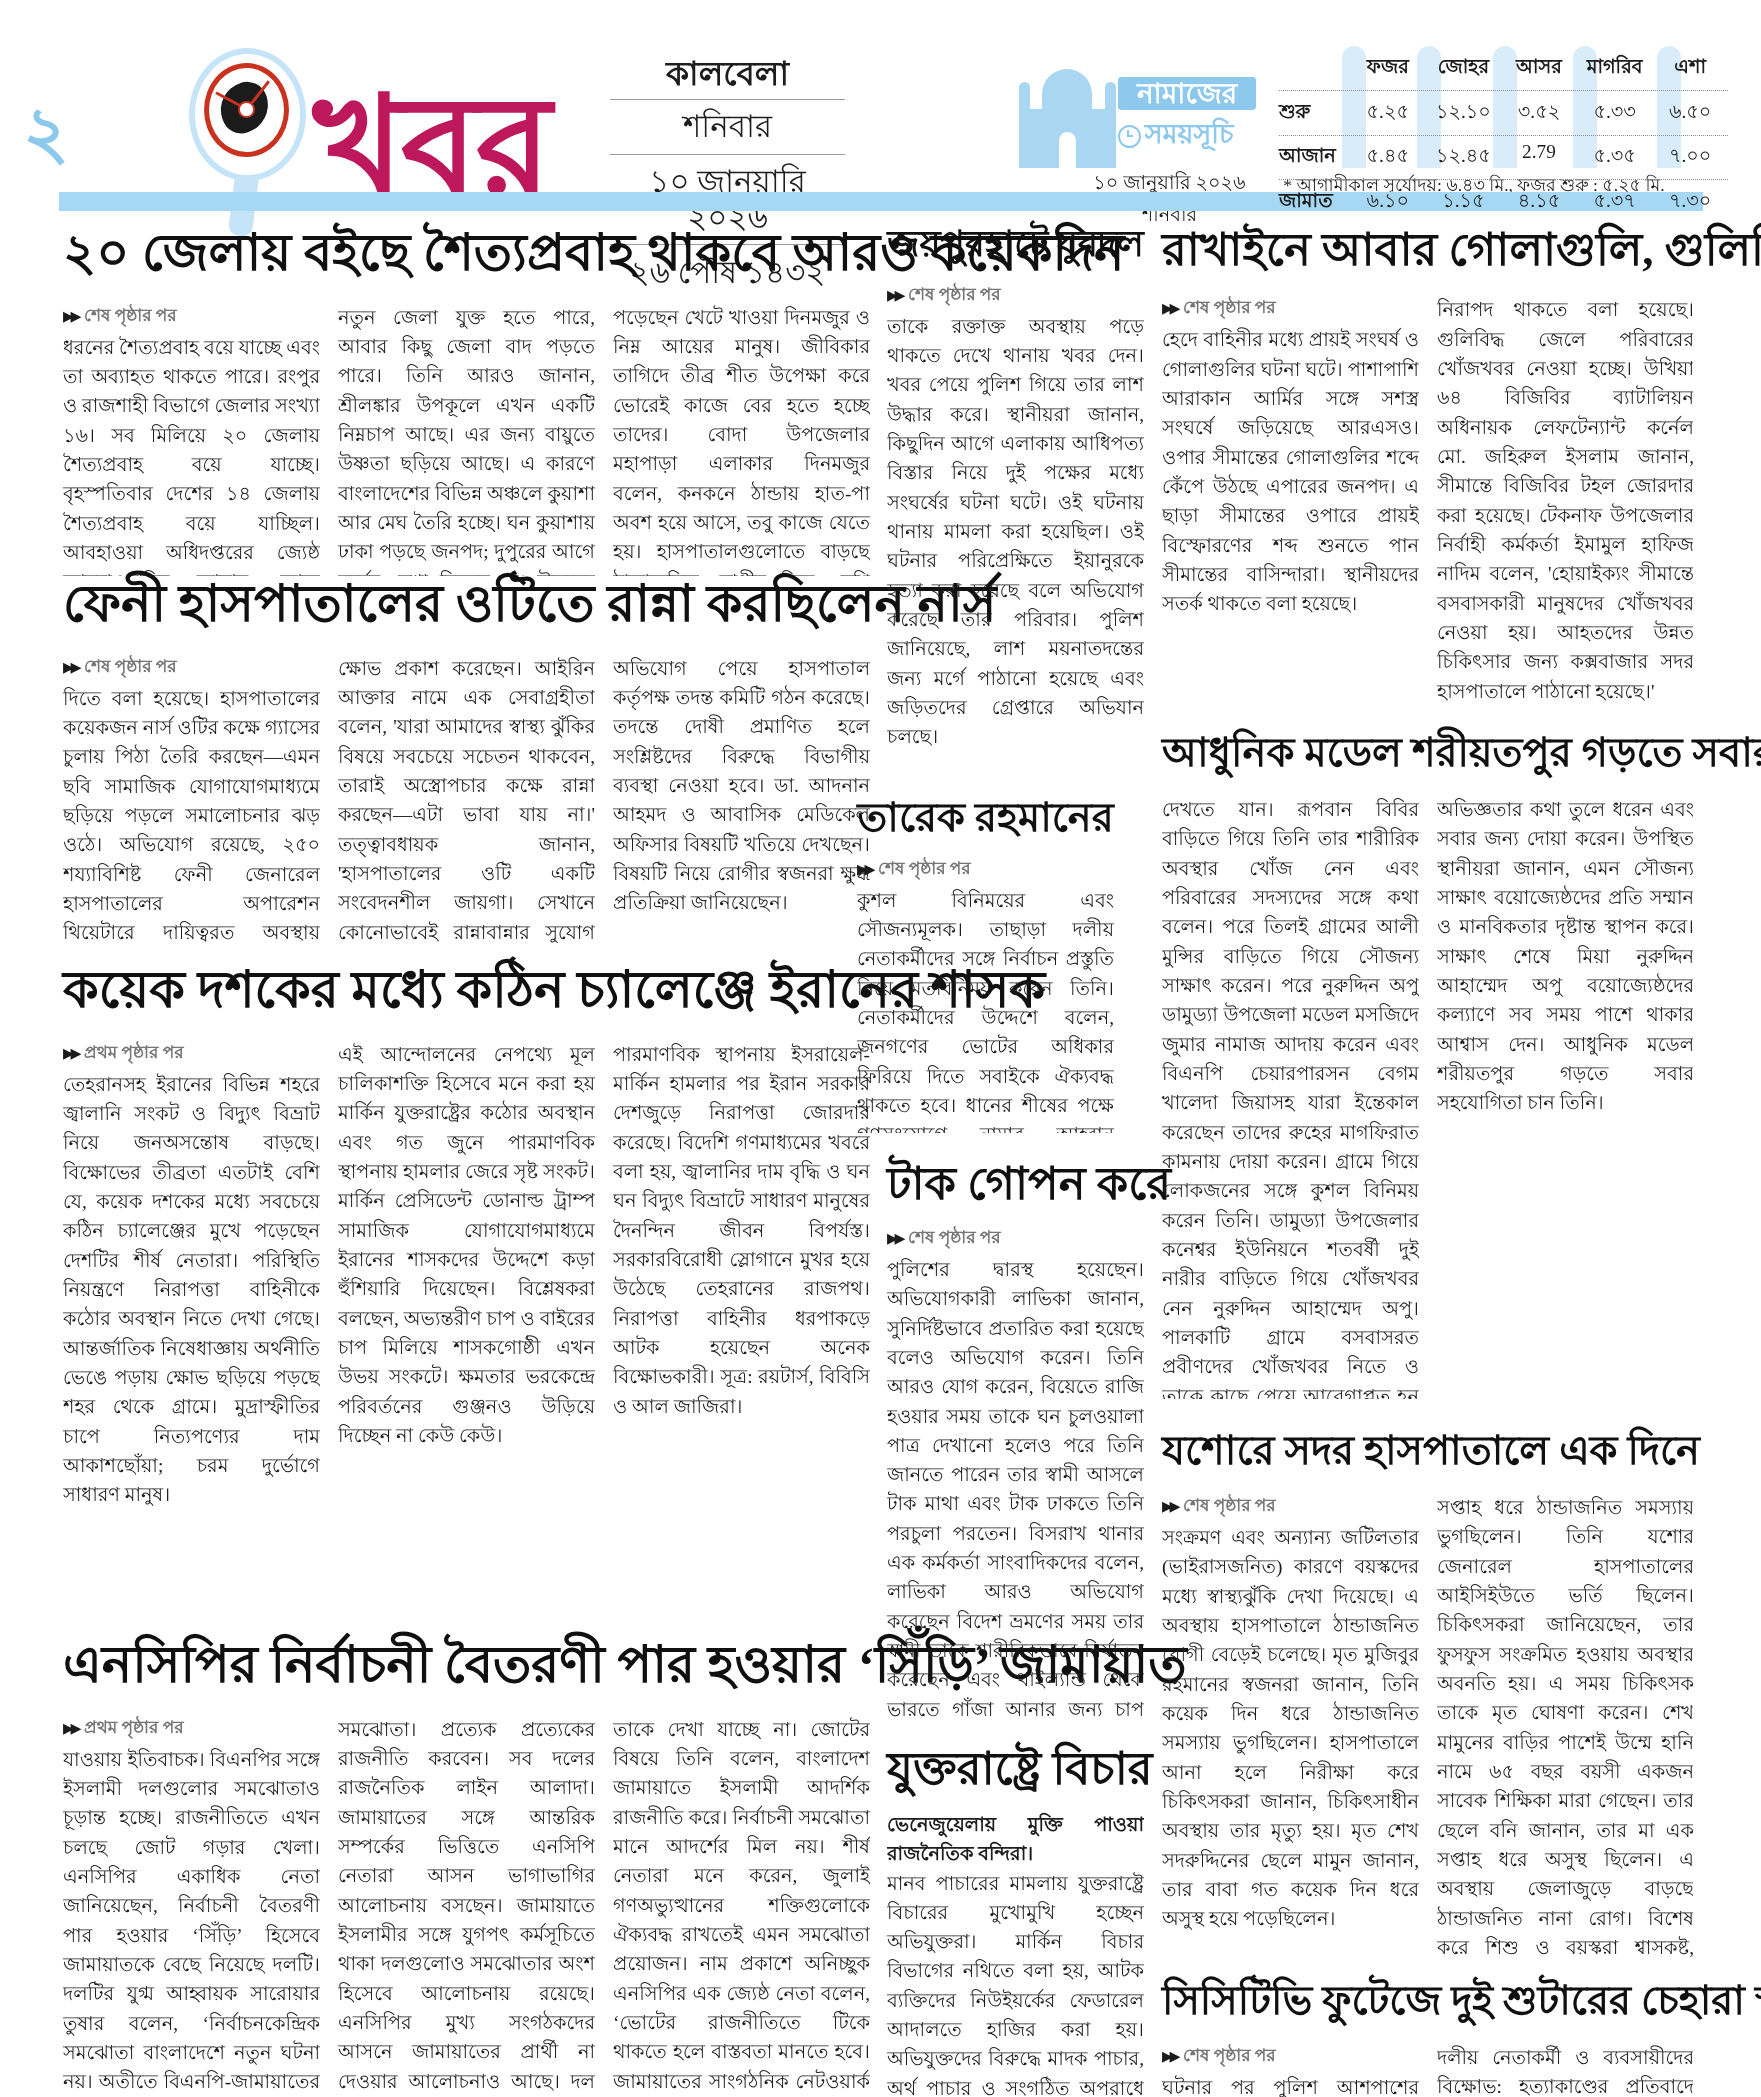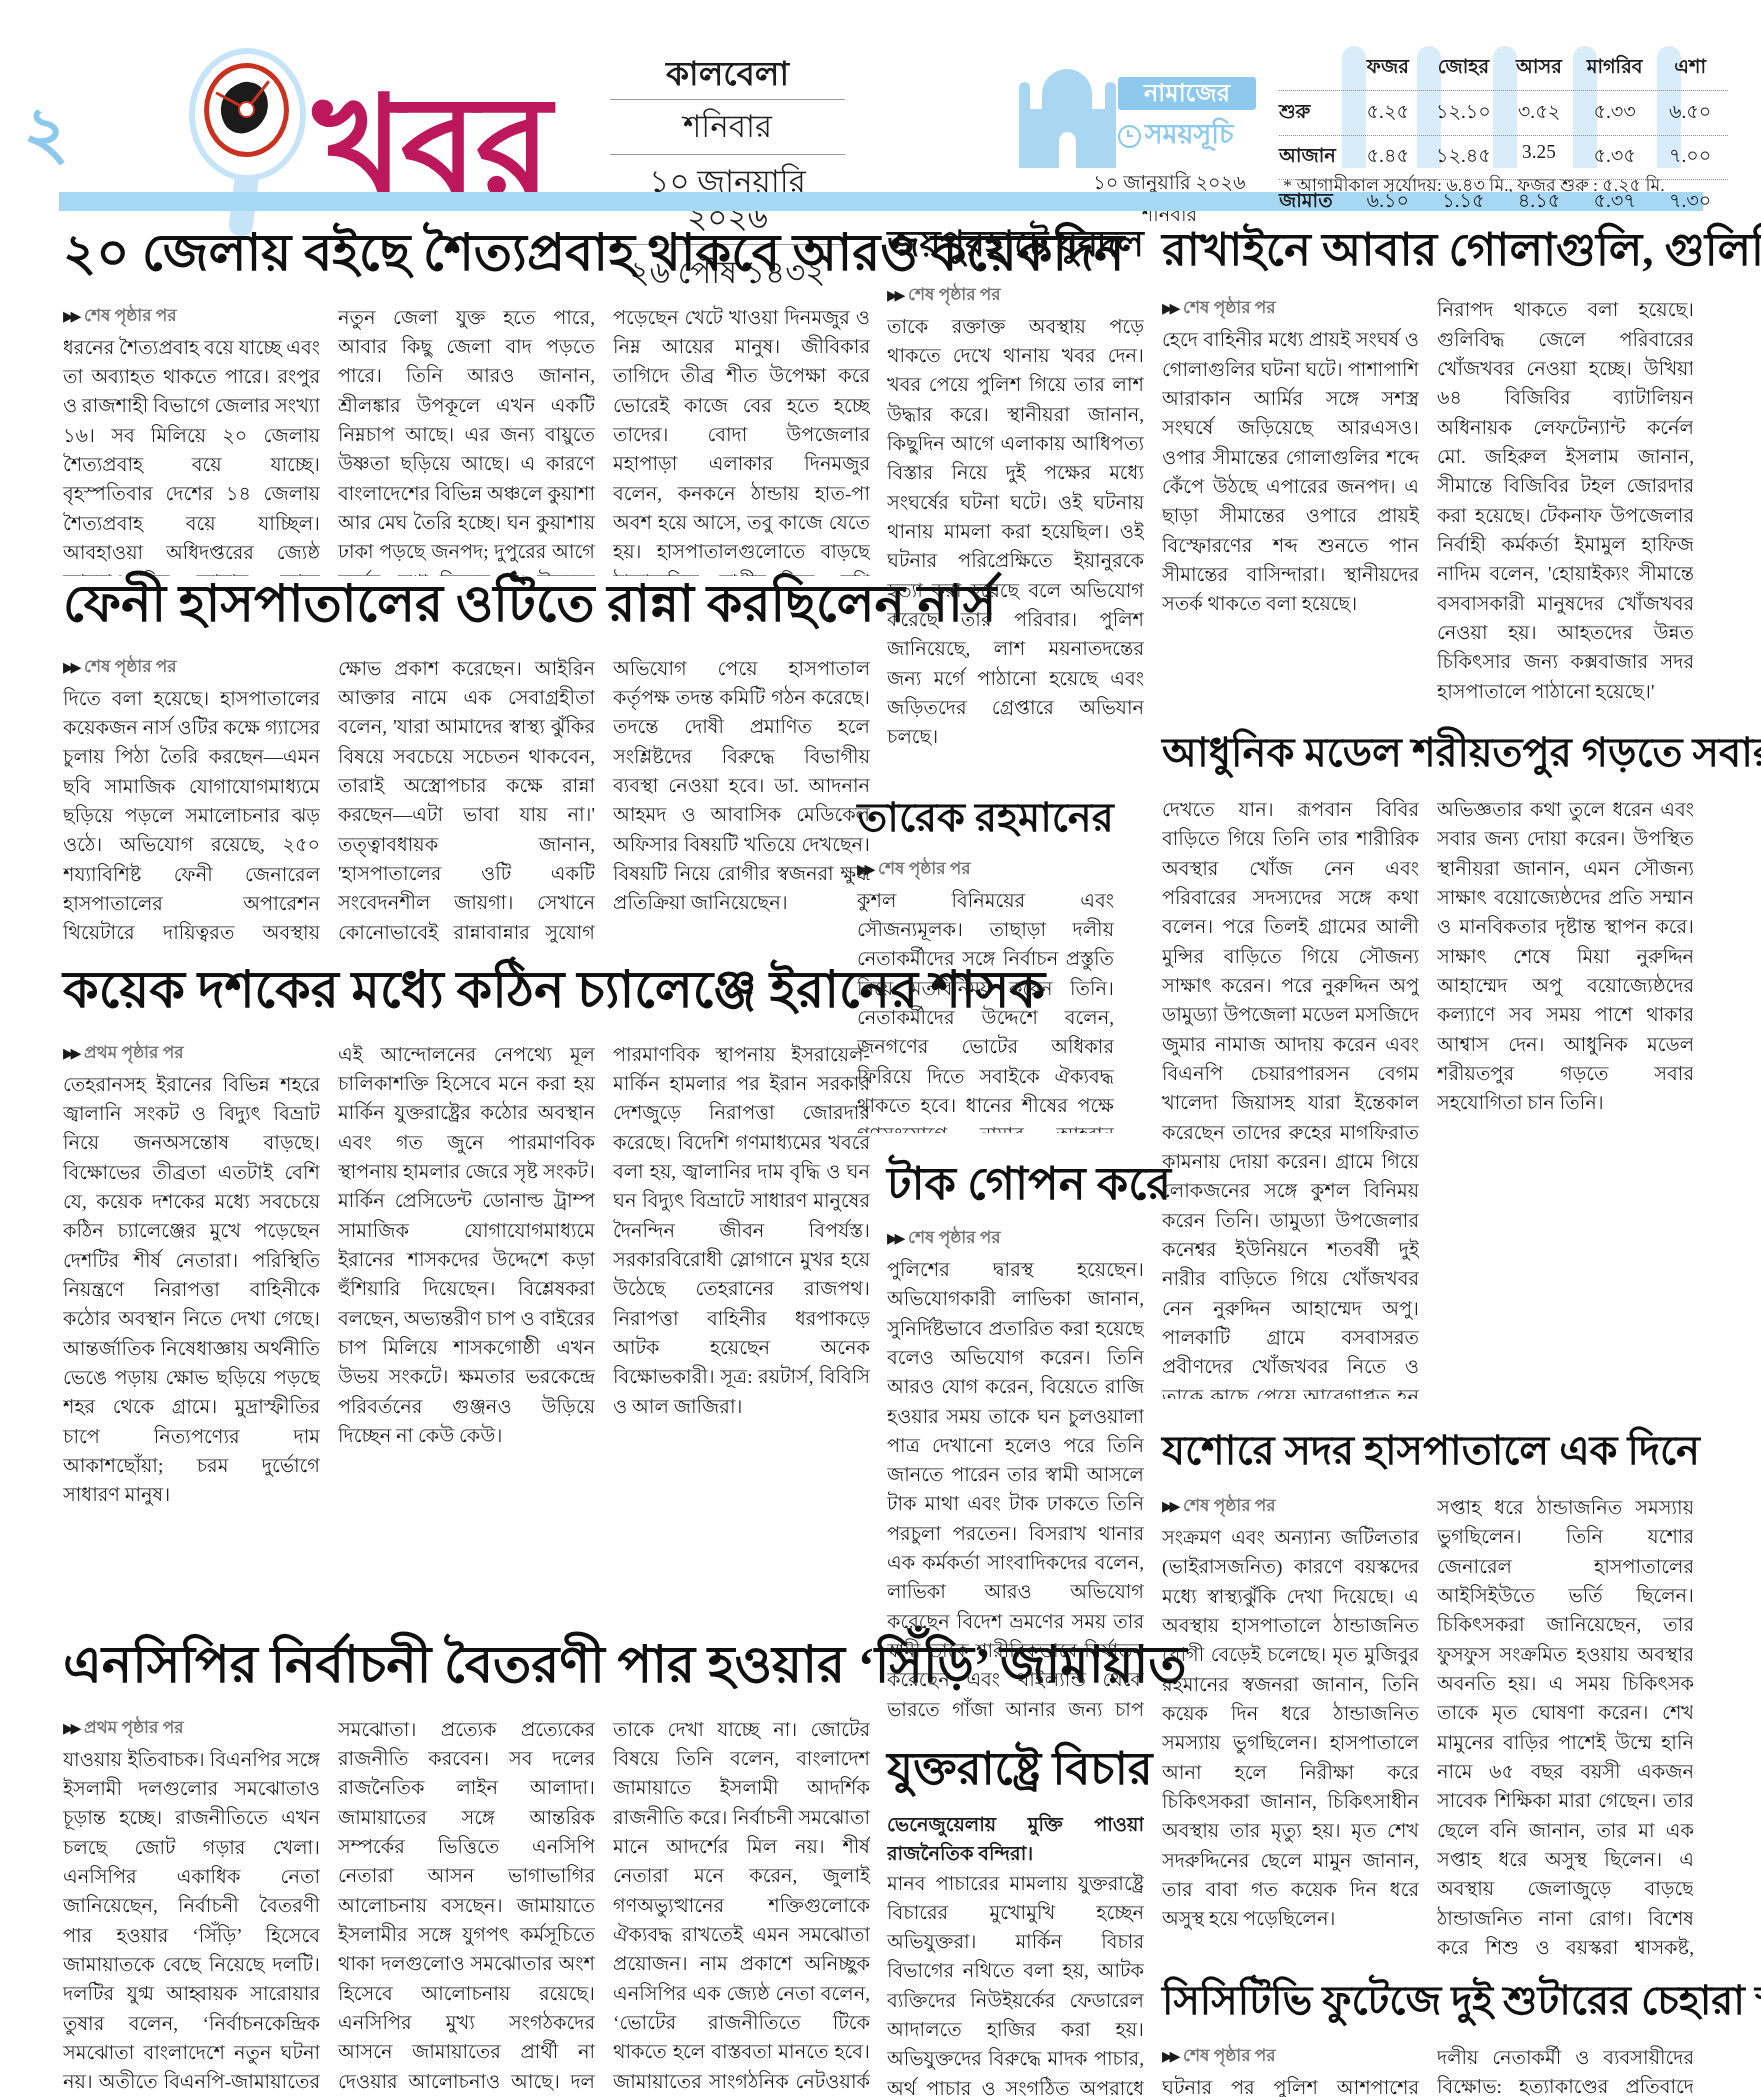--- a/index.html
+++ b/index.html
@@ -26,21 +26,21 @@
 
   
   .prayer{position:absolute;left:1019px;top:46px;width:709px;height:145px;}
   .mosque{position:absolute;left:0;top:23px;width:96px;height:99px;}
   .mq-dome{position:absolute;left:23px;top:0;width:50px;height:50px;background:#a9d6f1;border-radius:50% 50% 10% 10%;}
   .mq-base{position:absolute;left:8.4px;top:40px;width:80px;height:59px;background:#a9d6f1;}
   .mq-min1,.mq-min2{position:absolute;top:12.6px;width:11px;height:86px;background:#a9d6f1;border-radius:5.5px 5.5px 0 0;}
   .mq-min1{left:0;} .mq-min2{left:86px;}
   .mq-door{position:absolute;left:40px;top:63px;width:17px;height:36px;background:#ffffff;border-radius:8.4px 8.4px 0 0;}
   .pr-band1{position:absolute;left:99px;top:31px;width:138px;height:33px;background:#8cc9ec;color:#fff;
-            font-size:24px;font-weight:bold;text-align:center;line-height:33px;border-radius:3.4px;}
+            font-size:28px;font-weight:bold;text-align:center;line-height:33px;border-radius:3.4px;}
   .pr-band2{position:absolute;left:99px;top:71px;width:138px;height:34px;color:#8cc9ec;
             font-size:27px;font-weight:bold;line-height:34px;}
   .clock-ic{display:inline-block;width:19.3px;height:19.3px;border:2.5px solid #8cc9ec;border-radius:50%;position:relative;vertical-align:middle;margin-right:3.4px;}
   .clock-ic:before{content:"";position:absolute;left:6.7px;top:2.5px;width:2.1px;height:6.7px;background:#8cc9ec;}
   .clock-ic:after{content:"";position:absolute;left:6.7px;top:7.6px;width:5.9px;height:2.1px;background:#8cc9ec;}
   .pr-date{position:absolute;left:50px;top:122px;width:201px;font-size:19.3px;text-align:center;}
   .pr-tablewrap{position:absolute;left:260px;top:0;width:449px;height:122px;}
   .pillar{position:absolute;top:0;width:24px;height:122px;background:#d8edf9;border-radius:12px 12px 0 0;}
   .pr-table{position:relative;z-index:1;display:grid;grid-template-columns:71px repeat(5,1fr);width:100%;}
   .pr-cell{font-size:19.3px;text-align:center;padding:5.9px 0;}
@@ -123,21 +123,21 @@
           <div class="pr-cell pr-lbl">শুরু</div>
           <div class="pr-cell">৫.২৫</div>
           <div class="pr-cell">১২.১০</div>
           <div class="pr-cell">৩.৫২</div>
           <div class="pr-cell">৫.৩৩</div>
           <div class="pr-cell">৬.৫০</div>
           <div class="pr-sep"></div>
           <div class="pr-cell pr-lbl">আজান</div>
           <div class="pr-cell">৫.৪৫</div>
           <div class="pr-cell">১২.৪৫</div>
-          <div class="pr-cell">3.25</div>
+          <div class="pr-cell">2.79</div>
           <div class="pr-cell">৫.৩৫</div>
           <div class="pr-cell">৭.০০</div>
           <div class="pr-sep"></div>
           <div class="pr-cell pr-lbl">জামাত</div>
           <div class="pr-cell">৬.১০</div>
           <div class="pr-cell">১.১৫</div>
           <div class="pr-cell">৪.১৫</div>
           <div class="pr-cell">৫.৩৭</div>
           <div class="pr-cell">৭.৩০</div>
         </div>

